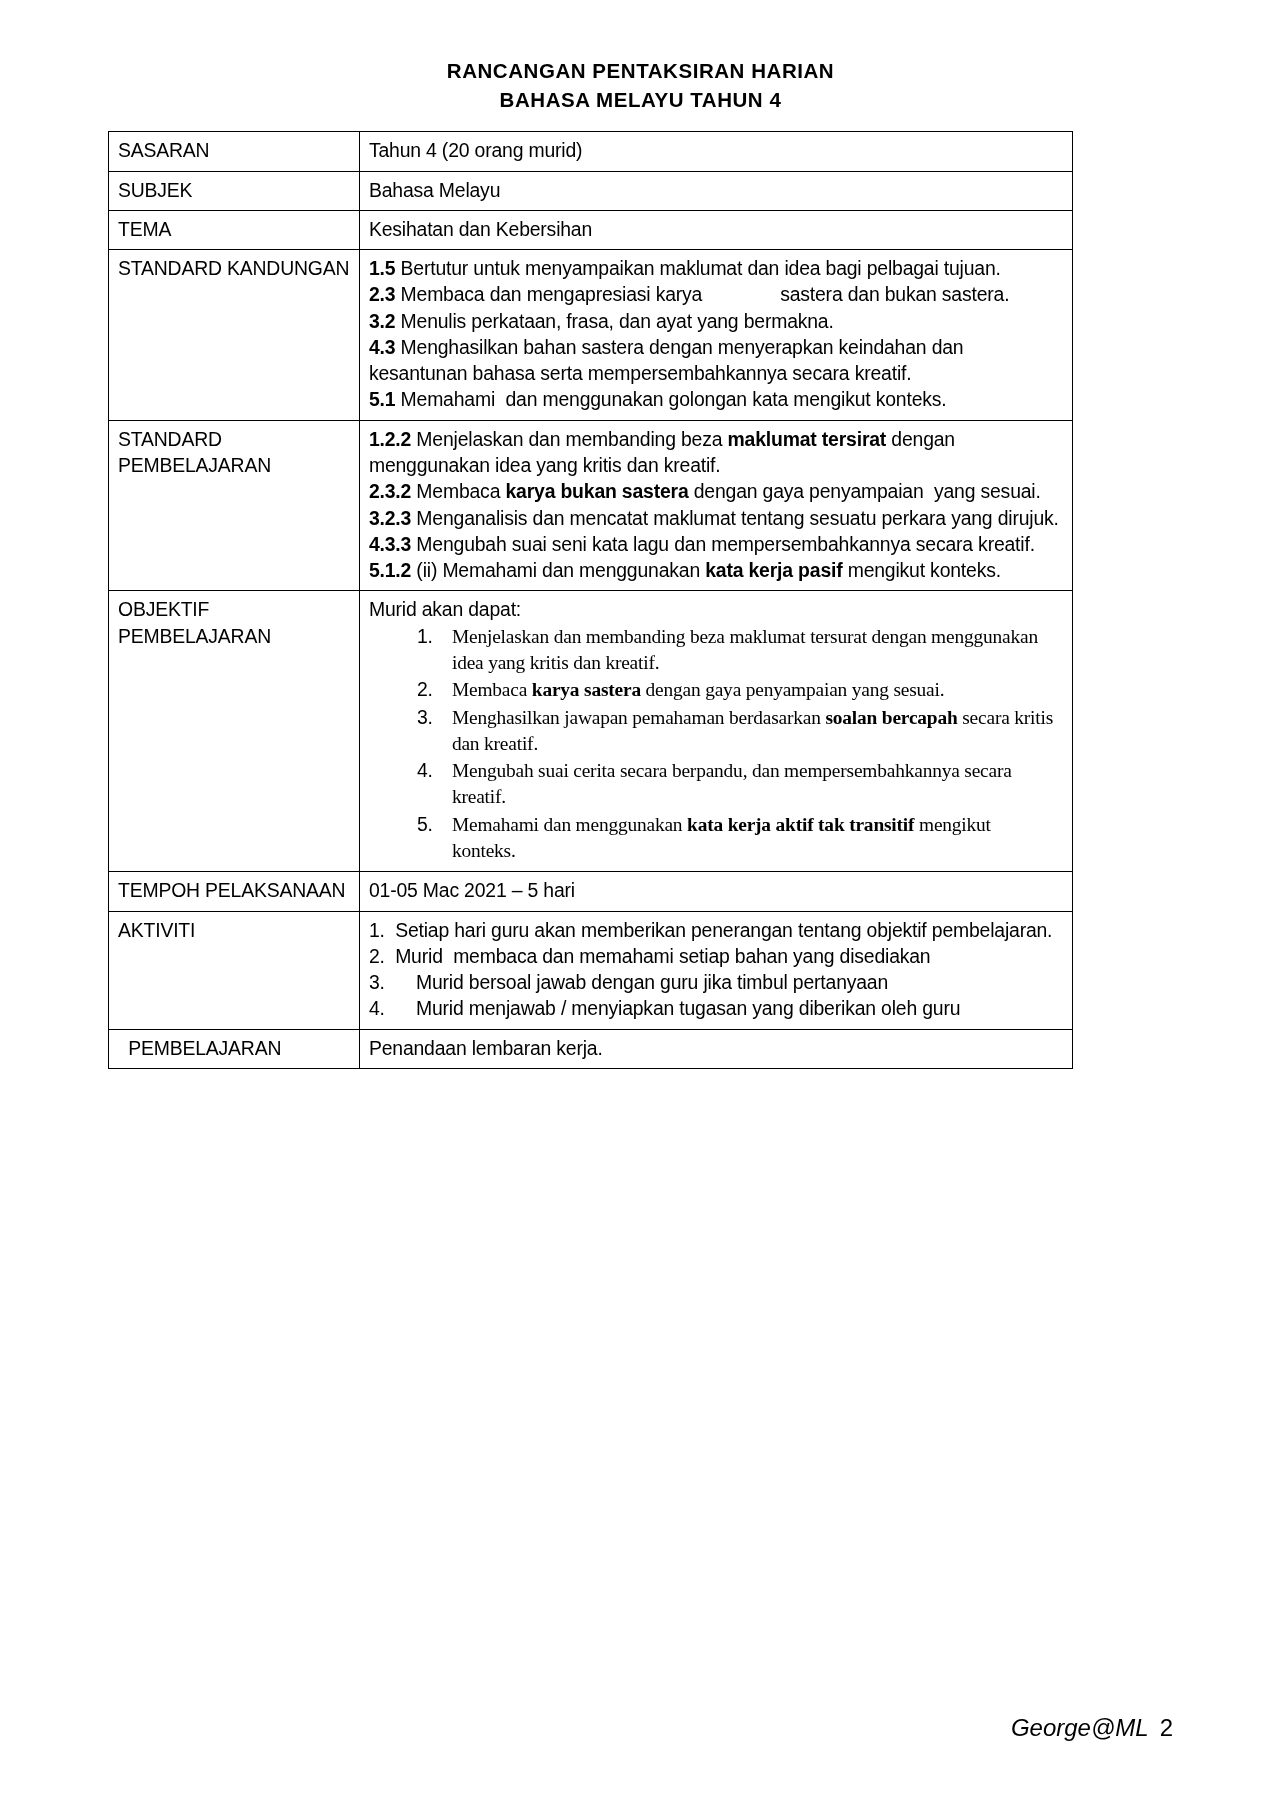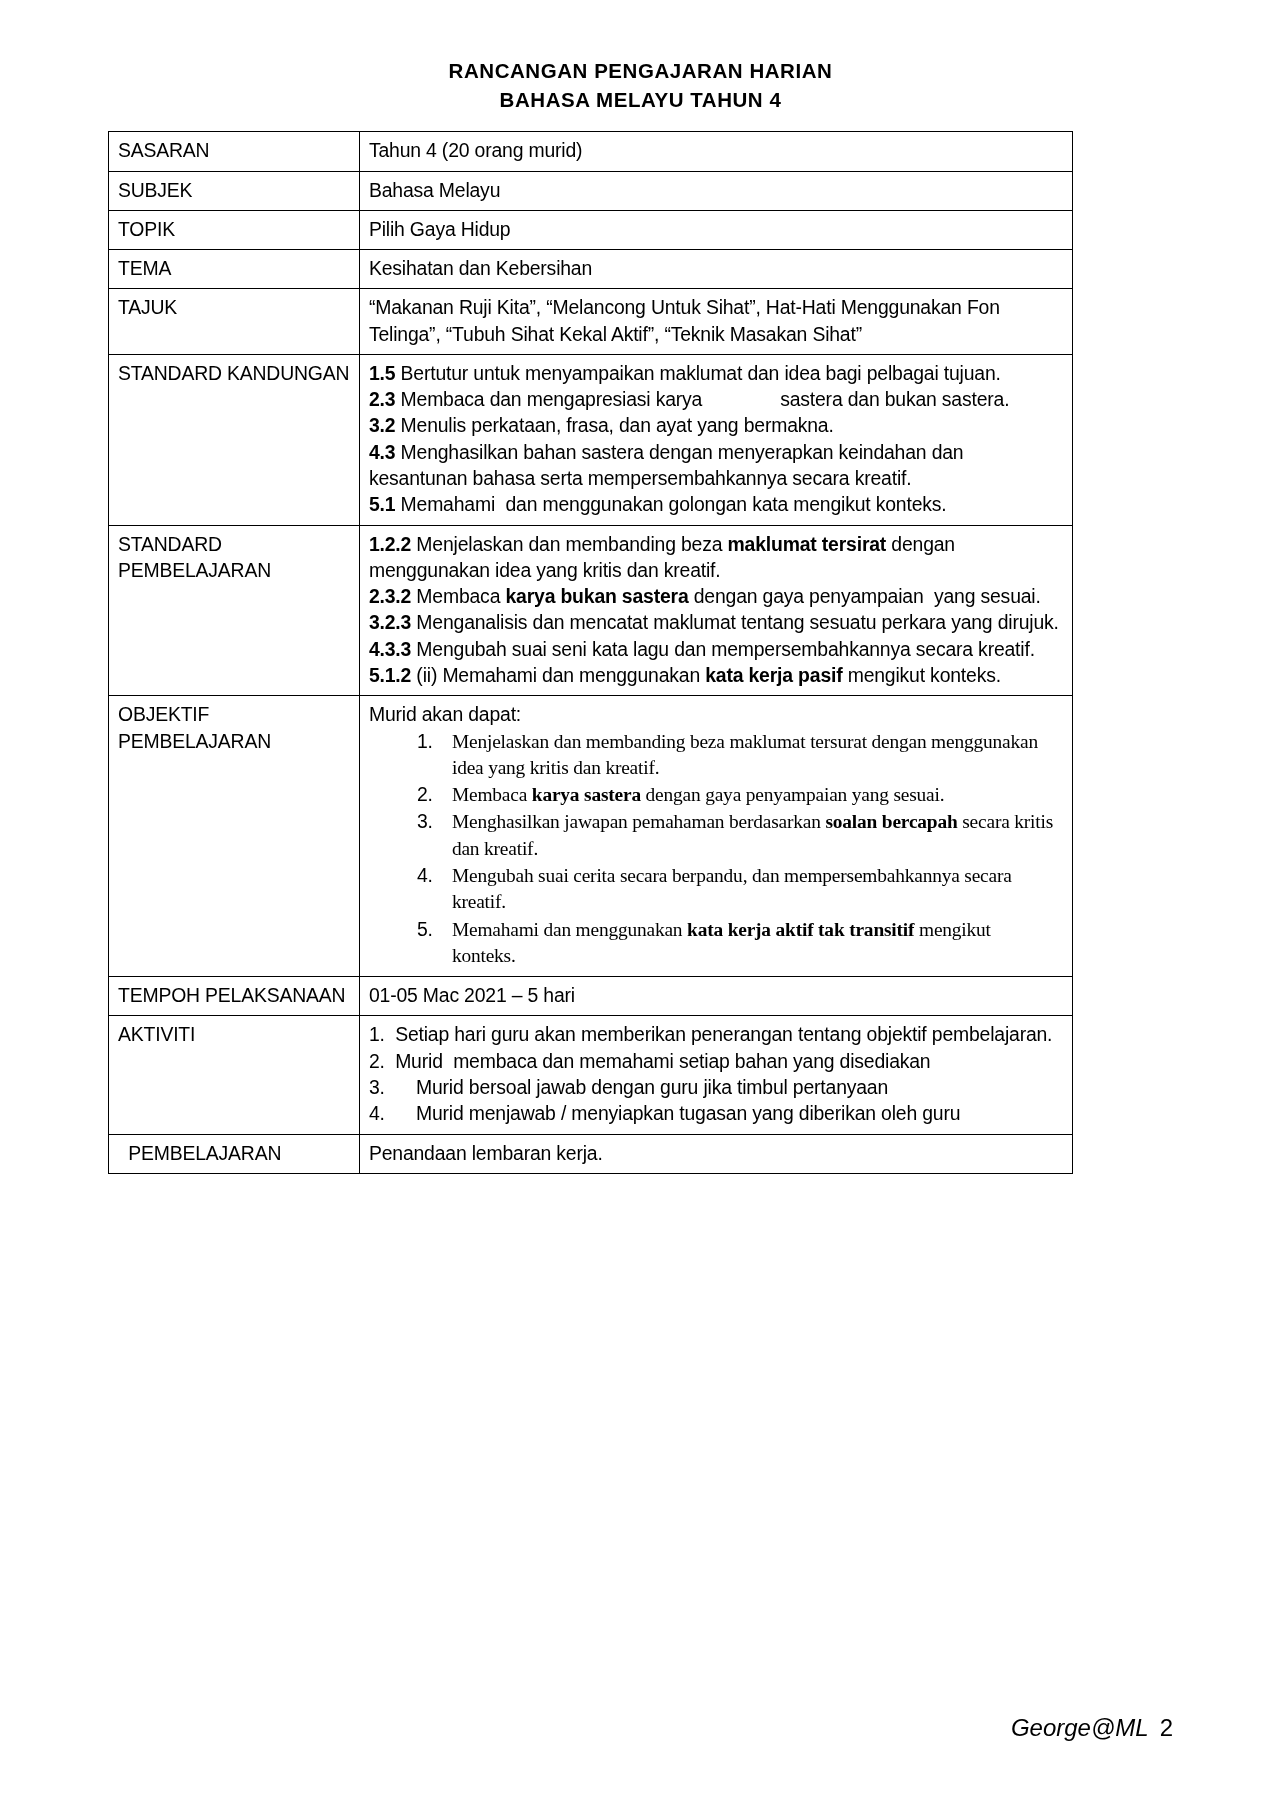--- a/index.html
+++ b/index.html
@@ -94,51 +94,43 @@
     margin-left: 11px;
   }
   .wide-gap { display: inline-block; width: 78px; }
 </style>
 </head>
 <body>
 
 <div class="page">
 
   <div class="doc-title">
-    <span>RANCANGAN PENGAJARAN HARIAN</span>
+    <span>RANCANGAN PENTAKSIRAN HARIAN</span>
     <span class="line2">BAHASA MELAYU TAHUN 4</span>
   </div>
 
   <table class="rph">
     <tbody>
 
       <tr>
         <td class="label">SASARAN</td>
         <td class="value">Tahun 4 (20 orang murid)</td>
       </tr>
 
       <tr>
         <td class="label">SUBJEK</td>
         <td class="value">Bahasa Melayu</td>
       </tr>
 
-      <tr>
-        <td class="label">TOPIK</td>
-        <td class="value">Pilih Gaya Hidup</td>
-      </tr>
 
       <tr>
         <td class="label">TEMA</td>
         <td class="value">Kesihatan dan Kebersihan</td>
       </tr>
 
-      <tr>
-        <td class="label">TAJUK</td>
-        <td class="value spacer-row-pad">“Makanan Ruji Kita”, “Melancong Untuk Sihat”, Hat-Hati Menggunakan Fon Telinga”, “Tubuh Sihat Kekal Aktif”, “Teknik Masakan Sihat”</td>
-      </tr>
 
       <tr>
         <td class="label">STANDARD KANDUNGAN</td>
         <td class="value spacer-row-pad">
           <div class="val-line"><b>1.5</b><span> Bertutur untuk menyampaikan maklumat dan idea bagi pelbagai tujuan.</span></div>
           <div class="val-line"><b>2.3</b><span> Membaca dan mengapresiasi karya</span><span class="wide-gap"></span><span>sastera dan bukan sastera.</span></div>
           <div class="val-line"><b>3.2</b><span> Menulis perkataan, frasa, dan ayat yang bermakna.</span></div>
           <div class="val-line"><b>4.3</b><span> Menghasilkan bahan sastera dengan menyerapkan keindahan dan kesantunan bahasa serta mempersembahkannya secara kreatif.</span></div>
           <div class="val-line"><b>5.1</b><span> Memahami  dan menggunakan golongan kata mengikut konteks.</span></div>
         </td>

